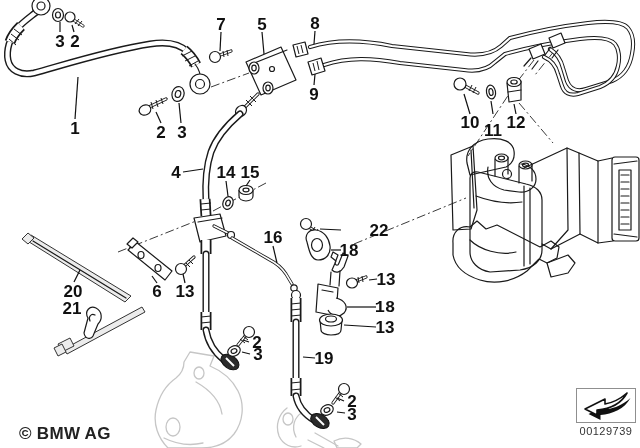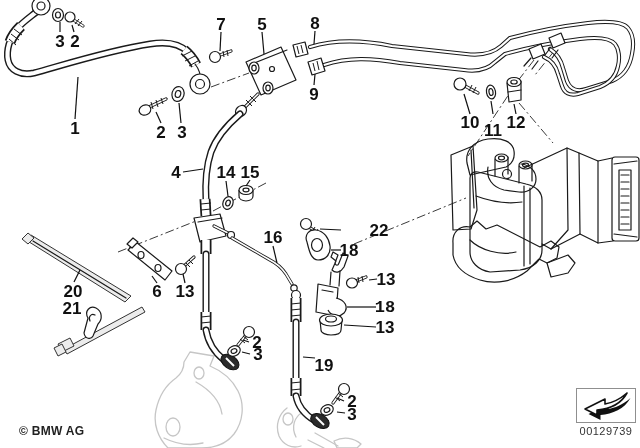--- a/index.html
+++ b/index.html
@@ -1,21 +1,21 @@
 <!DOCTYPE html>
 <html><head>
 <meta charset="utf-8">
 <style>
   html,body{margin:0;padding:0;background:#fff;}
   #stage{position:relative;width:640px;height:448px;background:#ffffff;
          font-family:"Liberation Sans",sans-serif;overflow:hidden;}
   #diagram-svg{position:absolute;left:0;top:0;}
   .callout{position:absolute;transform:translate(-50%,-50%);
            font-weight:bold;font-size:17px;color:#101010;line-height:1;white-space:nowrap;}
-  #copyright{position:absolute;left:19px;top:424px;font-size:12px;
+  #copyright{position:absolute;left:19px;top:424px;font-size:17px;
              font-weight:bold;color:#222;letter-spacing:.3px;text-align:right;}
   #code-box{position:absolute;left:576px;top:388px;width:60px;height:35px;
             border:1px solid #8f8f8f;background:#fff;box-sizing:border-box;}
   #image-code{position:absolute;left:568px;top:425px;width:76px;text-align:center;
               font-size:11px;color:#333;letter-spacing:.5px;}
   
   .d{stroke:#1a1a1a;fill:none;stroke-width:1.2;stroke-linecap:round;stroke-linejoin:round;}
   .df{stroke:#1a1a1a;fill:#ffffff;stroke-width:1.2;stroke-linejoin:round;}
   .to{stroke:#1a1a1a;fill:none;stroke-width:7;stroke-linecap:round;}
   .ti{stroke:#ffffff;fill:none;stroke-width:4.2;stroke-linecap:round;}
@@ -362,21 +362,21 @@
       <div class="callout" style="left: 349px; top: 250px;">18</div>
       <div class="callout" style="left: 386px; top: 279px;">13</div>
       <div class="callout" style="left: 385px; top: 307px; font-family: Liberation Mono, monospace;">18</div>
       <div class="callout" style="left: 385px; top: 327px;">13</div>
       <div class="callout" style="left: 73px; top: 291px;">20</div>
       <div class="callout" style="left: 72px; top: 308px;">21</div>
       <div class="callout" style="left: 157px; top: 291px;">6</div>
       <div class="callout" style="left: 185px; top: 291px;">13</div>
       <div class="callout" style="left: 257px; top: 342px;">2</div>
       <div class="callout" style="left: 258px; top: 354px;">3</div>
-      <div class="callout" style="left: 324px; top: 358px; margin-top: 7px;">19</div>
+      <div class="callout" style="left: 324px; top: 358px;">19</div>
       <div class="callout" style="left: 352px; top: 401px;">2</div>
       <div class="callout" style="left: 352px; top: 414px;">3</div>
     </div>
 
   <div id="copyright">© BMW AG</div>
 
   <div id="code-box">
     <svg width="58" height="33" viewBox="0 0 58 33">
       <path d="M50,4 C42,11 34,14 28,15 L28,10 L8,20 L20,26 L20,21 C32,20 44,15 50,4 Z" transform="translate(3.5,5)" fill="#111"></path>
       <path d="M50,4 C42,11 34,14 28,15 L28,10 L8,20 L20,26 L20,21 C32,20 44,15 50,4 Z" fill="#fff" stroke="#111" stroke-width="1.6" stroke-linejoin="round"></path>

